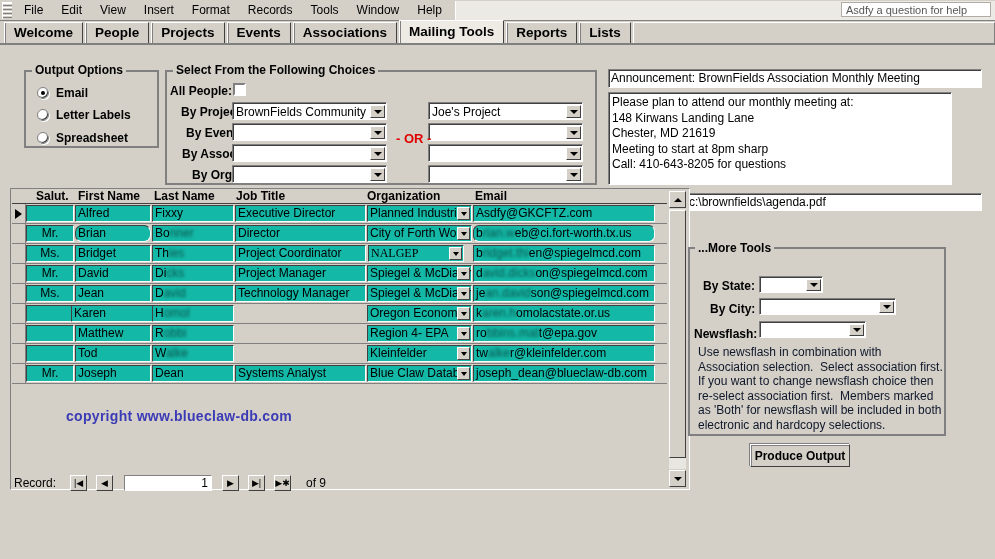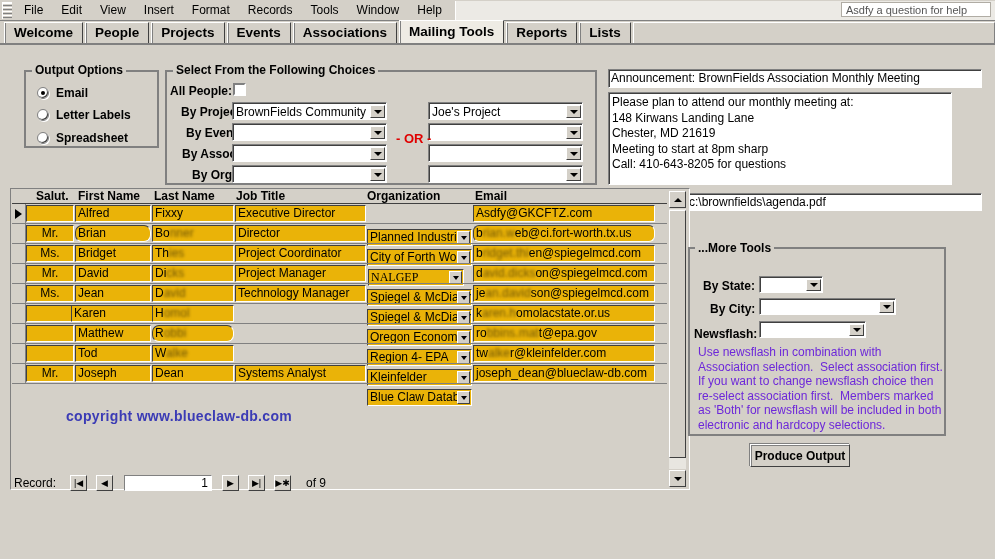--- a/index.html
+++ b/index.html
@@ -108,27 +108,27 @@
     background:#d4d0c8;font-weight:bold;font-size:12px;}
   #grid-head .hcell{position:absolute;top:0;height:14px;line-height:13px;
     font-weight:bold;overflow:hidden;white-space:nowrap;}
   #grid-head::after{content:"";position:absolute;left:0;right:0;bottom:0;height:1px;background:#404040;}
   #rows{position:absolute;left:1px;top:15px;right:22px;bottom:1px;overflow:hidden;background:#d4d0c8;}
   .drow{position:relative;height:20px;box-sizing:border-box;border-bottom:1px solid #808080;}
   .sel{position:absolute;left:0;top:0;width:13px;height:19px;background:#d4d0c8;
     border-right:1px solid #808080;display:flex;align-items:center;justify-content:center;}
   .sel .tri{width:0;height:0;border-top:5px solid transparent;border-bottom:5px solid transparent;
     border-left:7px solid #000;}
-  .dcell{position:absolute;top:1px;height:17px;box-sizing:border-box;background:#eab308;
+  .dcell{position:absolute;top:1px;height:17px;box-sizing:border-box;background:#14b8a6;
     border-top:1px solid #404040;border-left:1px solid #404040;
     border-right:1px solid #fff;border-bottom:1px solid #fff;
     font-size:12px;line-height:15px;padding:0 2px;overflow:hidden;white-space:nowrap;}
   .dcell.plain{background:#d4d0c8;border:none;}
   .dcell.ctr{text-align:center;}
-  .dcell.cb{padding-right:13px;margin-top:24px;}
+  .dcell.cb{padding-right:13px;}
   .dcell .cbtn{position:absolute;right:1px;top:1px;bottom:1px;width:13px;
     background:#d4d0c8;border:1px solid;border-color:#fff #404040 #404040 #fff;
     box-sizing:border-box;display:flex;align-items:center;justify-content:center;}
   .dcell .cbtn .arrow-down{border-left-width:3px;border-right-width:3px;border-top-width:4px;}
   .blurred{color:#000;}
   .blurred span.hid{color:transparent;text-shadow:0 0 3px rgba(0,0,0,.55);}
   
   #vscroll{position:absolute;right:1px;top:1px;bottom:1px;width:21px;background:#d4d0c8;
     box-sizing:border-box;}
   .sb-btn{position:absolute;left:2px;width:17px;height:17px;background:#d4d0c8;
@@ -150,21 +150,21 @@
     color:#3b3bb5;letter-spacing:.3px;}
   
   #recnav{position:absolute;left:14px;top:474px;height:17px;display:flex;align-items:center;font-size:12px;gap:8px;}
   .nav-btn{width:17px;height:16px;background:#d4d0c8;border:1px solid;
     border-color:#fff #404040 #404040 #fff;box-sizing:border-box;margin-right:1px;
     display:flex;align-items:center;justify-content:center;font-size:9px;}
   #recbox{width:88px;height:16px;background:#fff;box-sizing:border-box;
     border-top:1px solid #808080;border-left:1px solid #808080;
     border-right:1px solid #fff;border-bottom:1px solid #fff;
     text-align:right;padding:0 3px;font-size:12px;line-height:15px;margin:0 2px;}
-  .hint{position:absolute;color:#6d28d9;font-size:12px;line-height:14.6px;}
+  .hint{position:absolute;color:#0f172a;font-size:12px;line-height:14.6px;}
   #memo{position:absolute;overflow:hidden;}
 </style>
 </head>
 <body>
 
 <div id="menubar">
   <div id="menu-grip"></div>
   <div class="menu-item">File</div>
   <div class="menu-item">Edit</div>
   <div class="menu-item">View</div>
@@ -371,21 +371,21 @@
         <div class="dcell plain" style="left: 223px; width: 131px;"></div>
         <div class="dcell cb" style="left: 355px; width: 105px;">Oregon Economic<div class="cbtn">
             <div class="arrow-down"></div>
           </div></div>
         <div class="dcell blurred" style="left: 461px; width: 182px;">k<span class="hid">aren.h</span>omolacstate.or.us</div>
       </div>
       <div class="drow">
         <div class="sel"></div>
         <div class="dcell ctr" style="left: 14px; width: 48px;"></div>
         <div class="dcell" style="left: 63px; width: 76px;">Matthew</div>
-        <div class="dcell blurred" style="left: 140px; width: 82px; border-radius: 7px;">R<span class="hid">obbi</span></div>
+        <div class="dcell blurred" style="left: 140px; width: 82px;">R<span class="hid">obbi</span></div>
         <div class="dcell plain" style="left: 223px; width: 131px;"></div>
         <div class="dcell cb" style="left: 355px; width: 105px;">Region 4- EPA<div class="cbtn">
             <div class="arrow-down"></div>
           </div></div>
         <div class="dcell blurred" style="left: 461px; width: 182px;">ro<span class="hid">bbins.mat</span>t@epa.gov</div>
       </div>
       <div class="drow">
         <div class="sel"></div>
         <div class="dcell ctr" style="left: 14px; width: 48px;"></div>
         <div class="dcell" style="left: 63px; width: 76px;">Tod</div>

